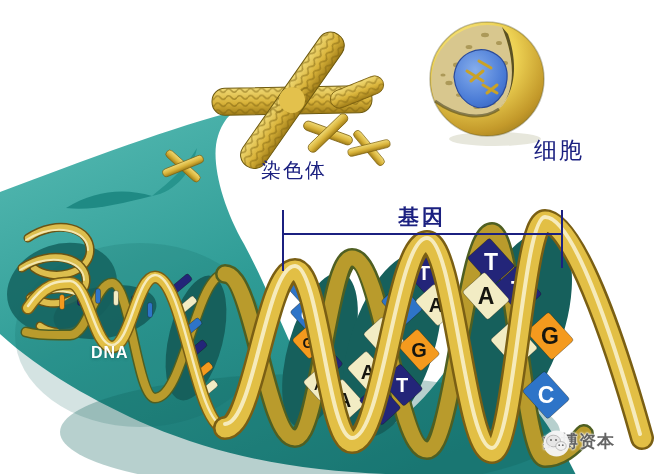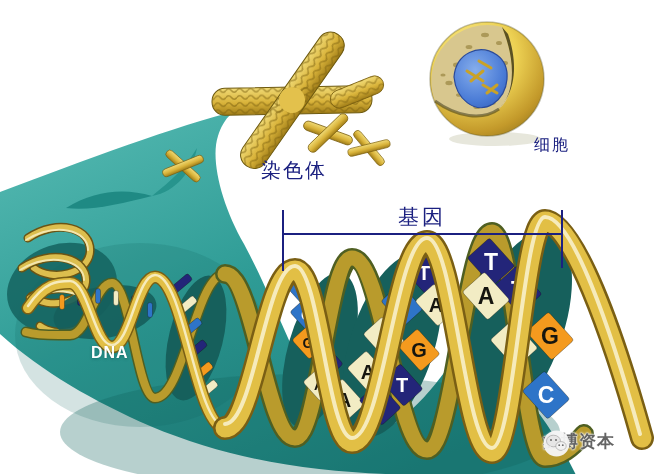--- a/index.html
+++ b/index.html
@@ -6,22 +6,22 @@
   .stage{
     position:relative;width:662px;height:474px;background:#ffffff;
     overflow:hidden;font-family:"Liberation Sans","DejaVu Sans",sans-serif;
   }
   .stage svg{position:absolute;left:0;top:0;}
   .lbl{position:absolute;white-space:nowrap;}
   .lbl-navy{color:#1b2080;}
   #label-dna{left:91px;top:344px;font-size:16px;font-weight:bold;color:#ffffff;
     letter-spacing:1px;text-shadow:0 1px 3px rgba(0,70,70,.4);}
   #label-chromosome{left:261px;top:157px;font-size:20px;letter-spacing:2px;}
-  #label-cell{left:534px;top:135px;font-size:16px;letter-spacing:2px;}
-  #label-gene{left:398px;top:203px;font-size:21px;font-weight:normal;letter-spacing:3px;}
+  #label-cell{left:534px;top:135px;font-size:23px;letter-spacing:2px;}
+  #label-gene{left:398px;top:203px;font-size:21px;font-weight:bold;letter-spacing:3px;}
   #watermark{left:543px;top:430px;display:flex;align-items:center;gap:4px;}
   #watermark .wm-text{font-size:17px;font-weight:bold;color:#646464;letter-spacing:1px;
     text-shadow:0 0 3px #fff,0 0 2px #fff,0 0 1px #fff;}
   .base-letter{font-weight:bold;}
 </style>
 </head>
 <body>
 
 <div class="stage">
 

